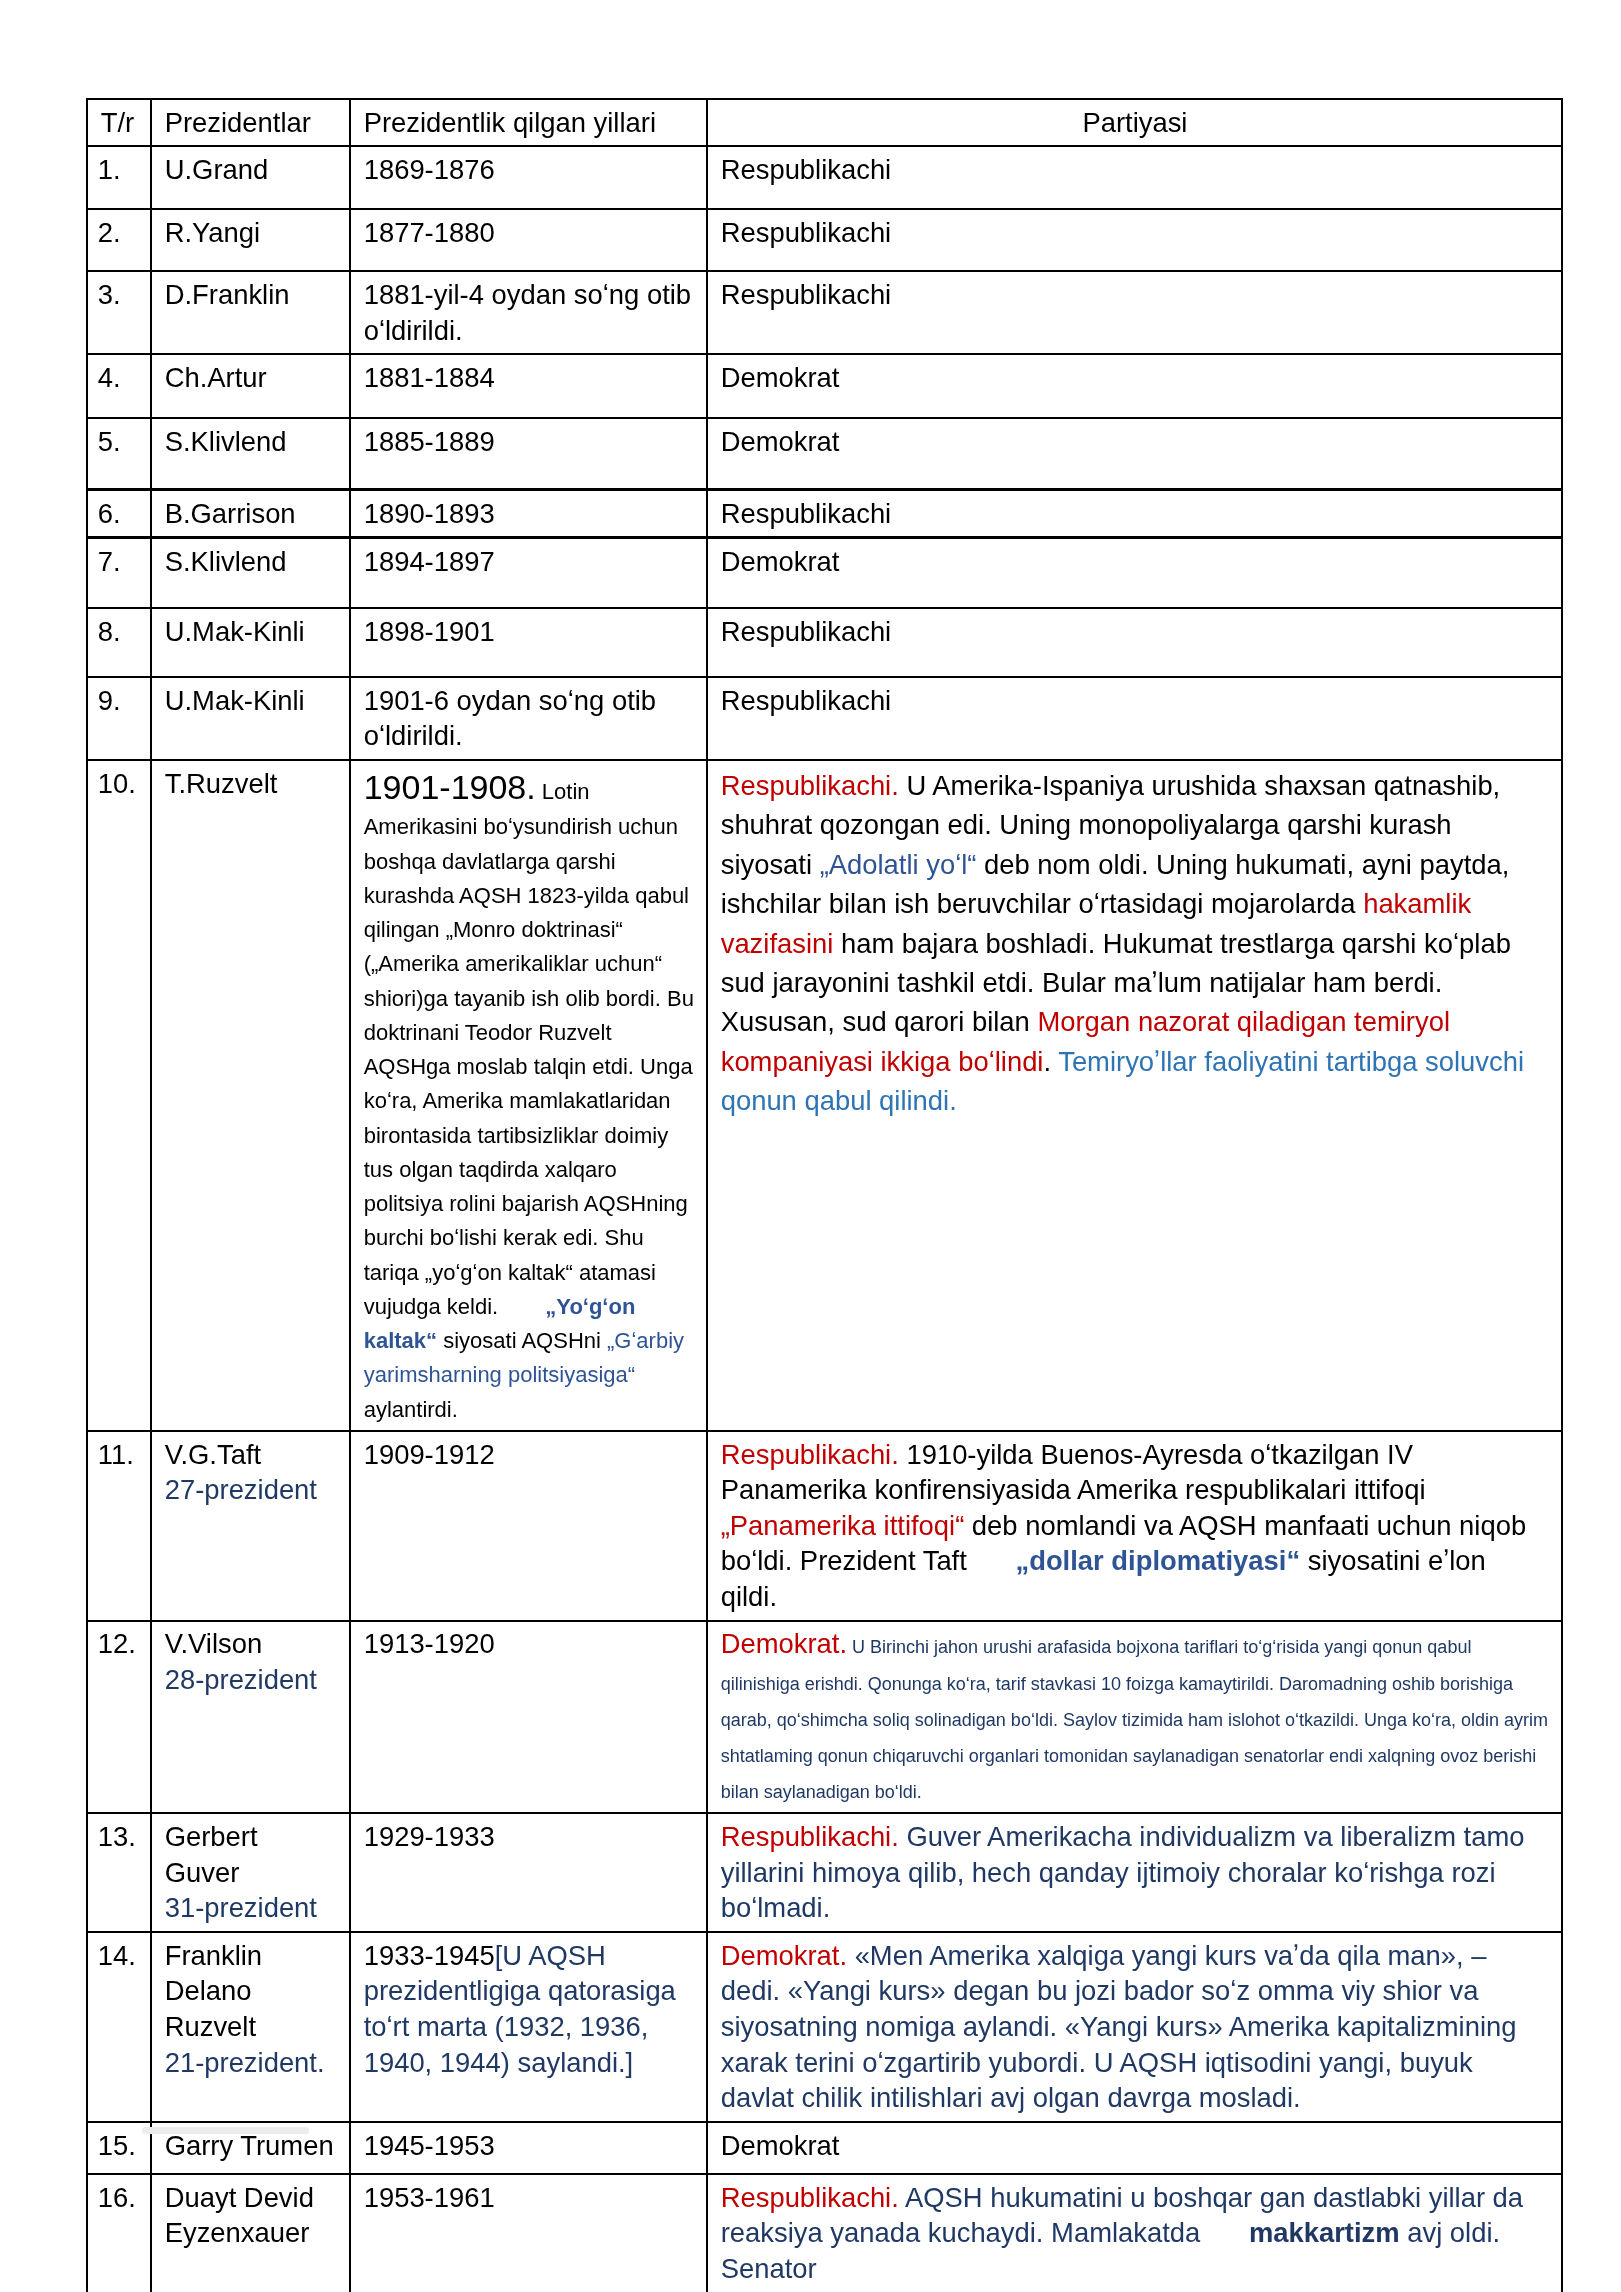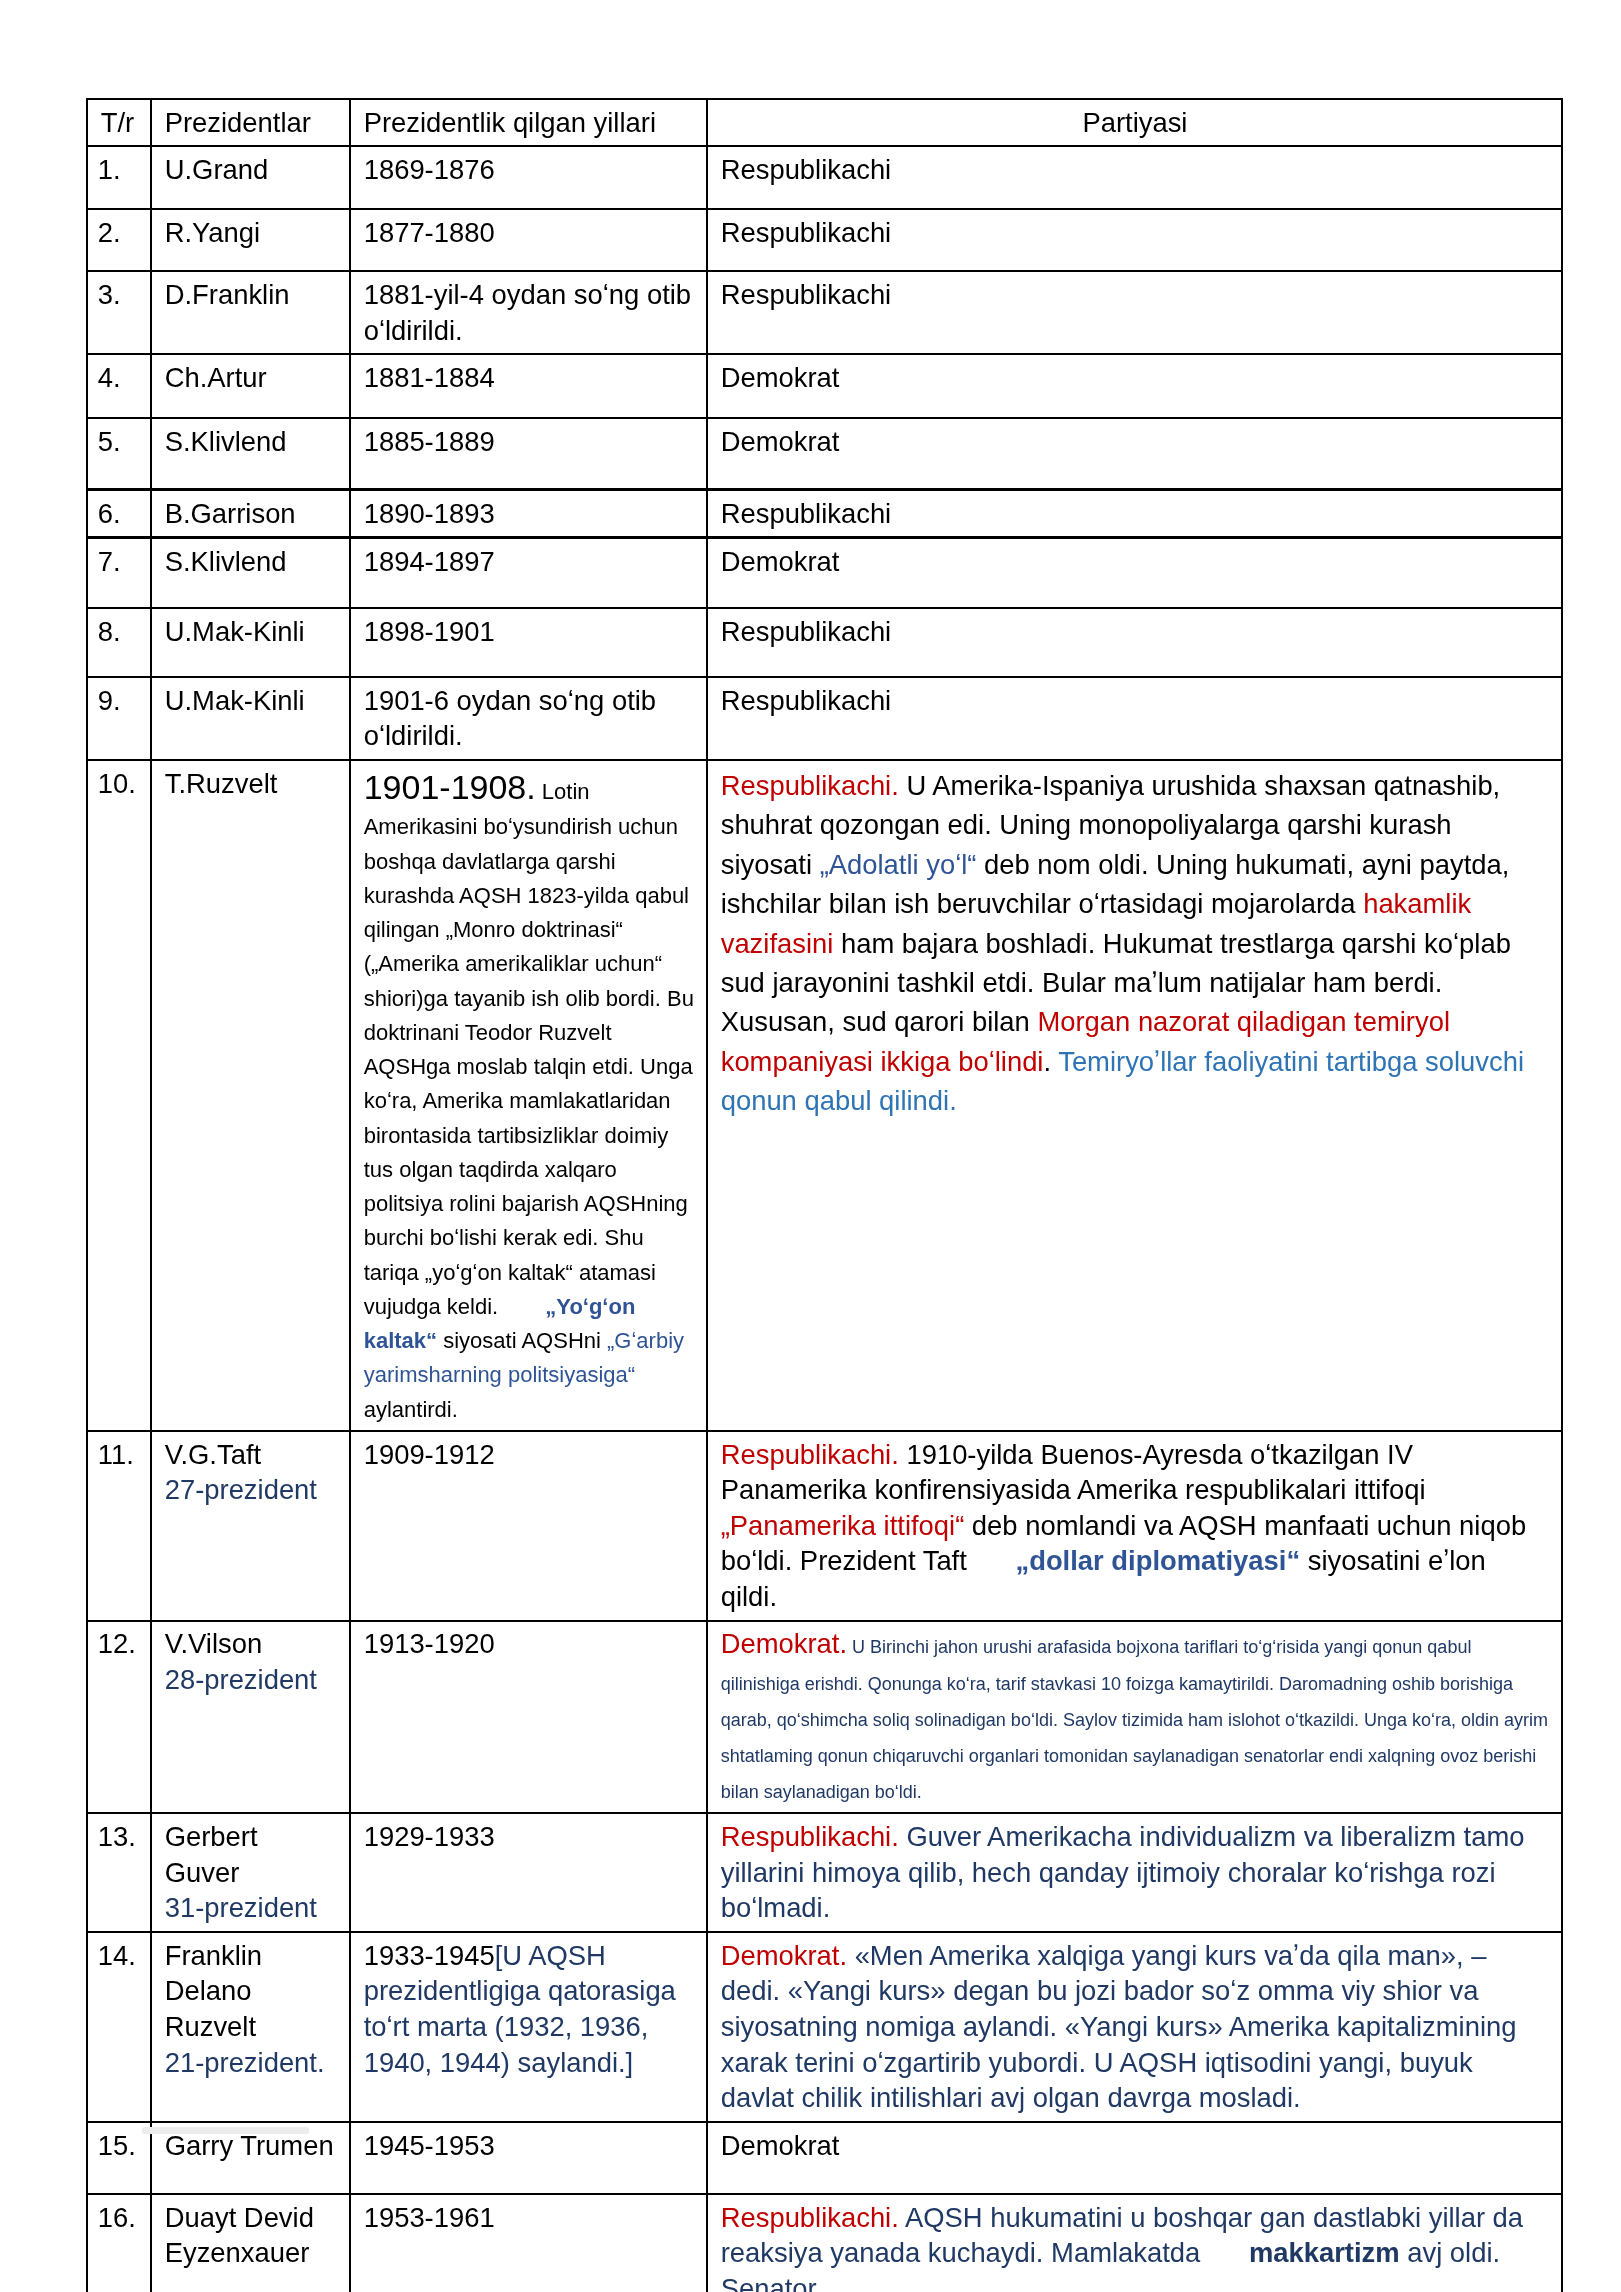--- a/index.html
+++ b/index.html
@@ -175,21 +175,21 @@
   <tr style="height:179px">
     <td class="num"><span>14.</span></td>
     <td class="pres">
             <div>Franklin Delano Ruzvelt</div>
             <div class="navy">21-prezident.</div>
           </td>
     <td class="years"><span>1933-1945</span><span class="navy">[U AQSH prezidentligiga qatorasiga toʻrt marta (1932, 1936, 1940, 1944) saylandi.]</span></td>
     <td class="party"><span class="red">Demokrat.</span><span class="navy"> «Men Amerika xalqiga yangi kurs vaʼda qila man», – dedi. «Yangi kurs» degan bu jozi bador soʻz omma viy shior va siyosatning nomiga aylandi. «Yangi kurs» Amerika kapitalizmining xarak terini oʻzgartirib yubordi. U AQSH iqtisodini yangi, buyuk davlat chilik intilishlari avj olgan davrga mosladi.</span></td>
   </tr>
 
-  <tr style="height:72px">
+  <tr style="height:52px">
     <td class="num"><span>15.</span></td>
     <td class="pres">
             <div>Garry Trumen</div>
           </td>
     <td class="years"><span>1945-1953</span></td>
     <td class="party"><span>Demokrat</span></td>
   </tr>
 
   <tr class="last" style="height:191px">
     <td class="num"><span>16.</span></td>

